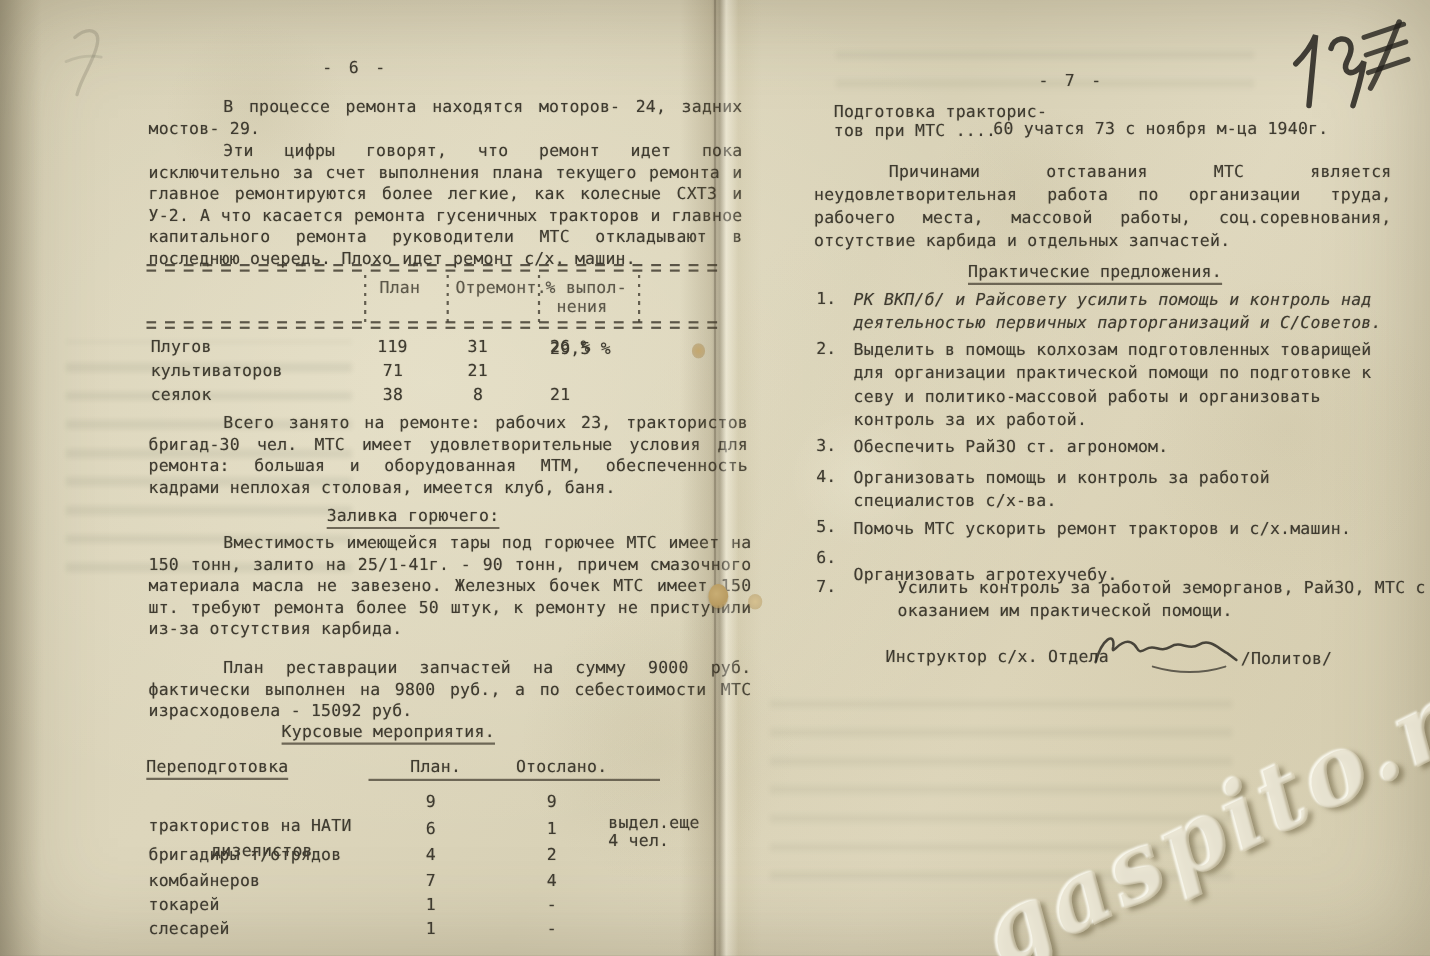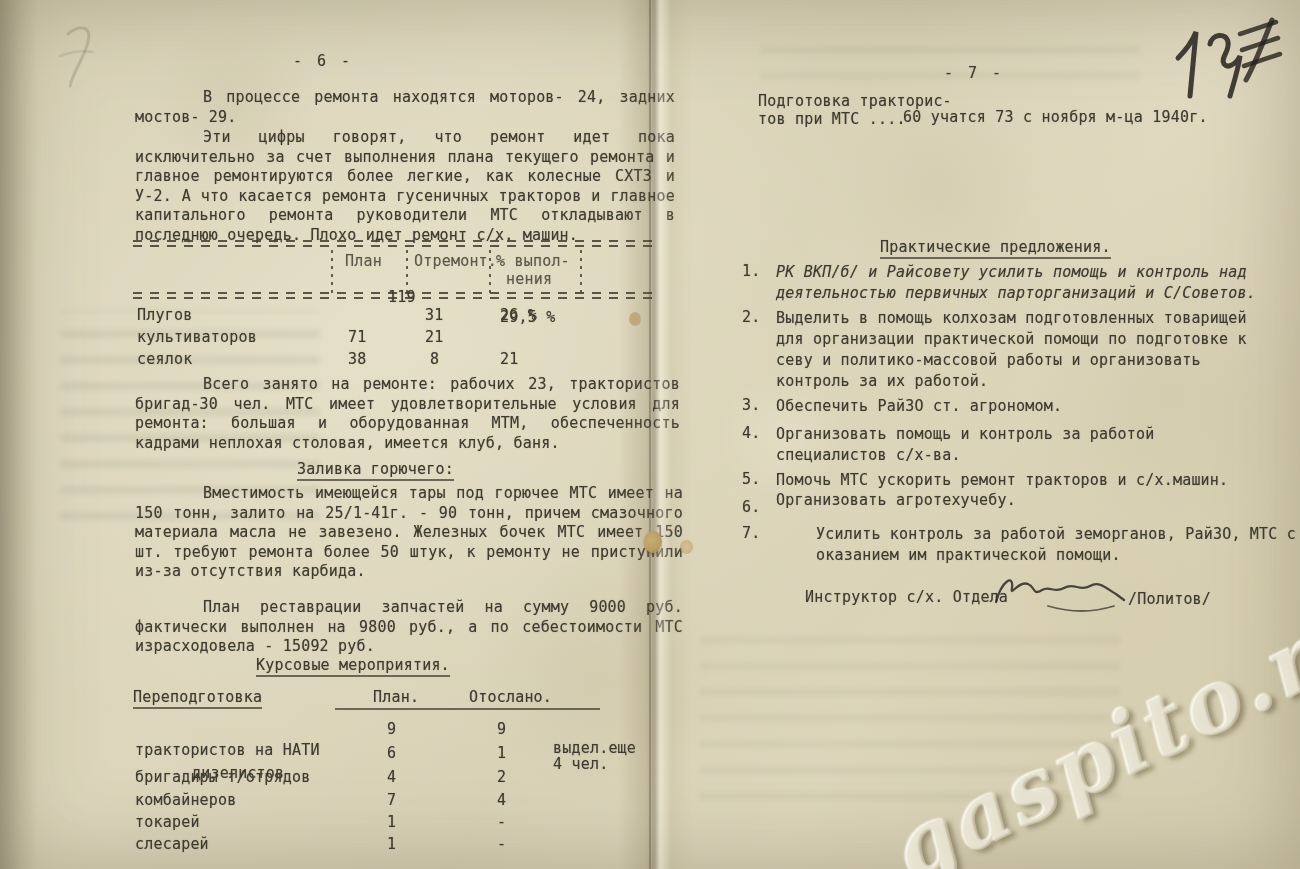--- a/index.html
+++ b/index.html
@@ -86,21 +86,21 @@
     <div class="rule-dots" style="left:406px;top:248px;height:45px;"></div>
     <div class="rule-dots" style="left:489px;top:248px;height:45px;"></div>
     <div class="rule-dots" style="left:580px;top:248px;height:45px;"></div>
 
     <div class="tw faded" style="left:345px;top:252px;">План</div>
     <div class="tw faded" style="left:414px;top:252px;">Отремонт.</div>
     <div class="tw faded" style="left:496px;top:252px;">% выпол-</div>
     <div class="tw faded" style="left:506px;top:270px;">нения</div>
 
     <div class="tw" style="left:137px;top:306px;">Плугов</div>
-    <div class="tw" style="left:343px;top:288px;margin-left:45px;">119</div>
+    <div class="tw" style="left:343px;top:306px;">119</div>
     <div class="tw" style="left:425px;top:306px;">31</div>
     <div class="tw" style="left:500px;top:306px;">26 %</div>
 
     <div class="tw" style="left:137px;top:328px;">культиваторов</div>
     <div class="tw" style="left:348px;top:328px;">71</div>
     <div class="tw" style="left:425px;top:328px;">21</div>
     <div class="tw" style="left:500px;top:308px;">29,5 %</div>
 
     <div class="tw" style="left:137px;top:350px;">сеялок</div>
     <div class="tw" style="left:348px;top:350px;">38</div>
@@ -151,41 +151,42 @@
     <div class="tw" style="left:387px;top:835px;">1</div>
     <div class="tw" style="left:497px;top:835px;">-</div>
   </div>
 
   <div class="tw" style="left:944px;top:64px;letter-spacing:3px;">- 7 -</div>
 
   <div class="tw" style="left:758px;top:92px;line-height:18px;">Подготовка тракторис-</div>
   <div class="tw" style="left:758px;top:110px;line-height:18px;">тов при МТС ....</div>
   <div class="tw" style="left:903px;top:108px;">60  учатся  73 с ноября м-ца 1940г.</div>
 
+  <div class="tw ind" style="left:740px;top:146px;width:525px;line-height:21px;">Причинами отставания МТС является неудовлетворительная работа по организации труда, рабочего места, массовой работы, соц.соревнования, отсутствие карбида и отдельных запчастей.</div>
 
   <div class="tw" style="left:880px;top:238px;"><span class="u">Практические предложения.</span></div>
 
   <div>
     <div class="tw" style="left:742px;top:262px;">1.</div>
     <div class="tw" style="left:776px;top:262px;width:498px;line-height:21px;font-style:italic;">РК ВКП/б/ и Райсовету усилить помощь и контроль над деятельностью первичных парторганизаций и С/Советов.</div>
 
     <div class="tw" style="left:742px;top:308px;">2.</div>
     <div class="tw" style="left:776px;top:308px;width:498px;line-height:21px;">Выделить в помощь колхозам подготовленных товарищей для организации практической помощи по подготовке к севу и политико-массовой работы и организовать контроль за их работой.</div>
 
     <div class="tw" style="left:742px;top:396px;">3.</div>
     <div class="tw" style="left:776px;top:396px;width:498px;line-height:21px;">Обеспечить РайЗО ст. агрономом.</div>
 
     <div class="tw" style="left:742px;top:424px;">4.</div>
     <div class="tw" style="left:776px;top:424px;width:498px;line-height:21px;">Организовать помощь и контроль за работой специалистов с/х-ва.</div>
 
     <div class="tw" style="left:742px;top:470px;">5.</div>
     <div class="tw" style="left:776px;top:470px;width:498px;line-height:21px;">Помочь МТС ускорить ремонт тракторов и с/х.машин.</div>
 
     <div class="tw" style="left:742px;top:498px;">6.</div>
-    <div class="tw" style="left:776px;top:490px;width:498px;line-height:21px;">Организовать агротехучебу.</div>
+    <div class="tw" style="left:776px;top:512px;width:498px;line-height:21px;">Организовать агротехучебу.</div>
 
     <div class="tw" style="left:742px;top:524px;">7.</div>
     <div class="tw" style="left:776px;top:524px;width:498px;line-height:21px;margin-left:40px;">Усилить контроль за работой земорганов, РайЗО, МТС  с оказанием им практической помощи.</div>
   </div>
 
   <div class="tw" style="left:805px;top:588px;">Инструктор с/х. Отдела</div>
 
   <svg style="left:990px;top:568px;" width="140" height="50" viewBox="0 0 140 50">
     <path d="M6,34 C12,12 24,6 22,20 C20,30 28,12 38,16 C46,19 42,28 52,22 C60,17 64,26 74,20 C84,14 90,24 100,18 C110,12 118,22 126,26 L134,32" fill="none" stroke="#2e2b25" stroke-width="2.3" stroke-linecap="round" opacity=".85"></path>
     <path d="M58,38 q34,10 66,0" fill="none" stroke="#2e2b25" stroke-width="1.8" stroke-linecap="round" opacity=".7"></path>

